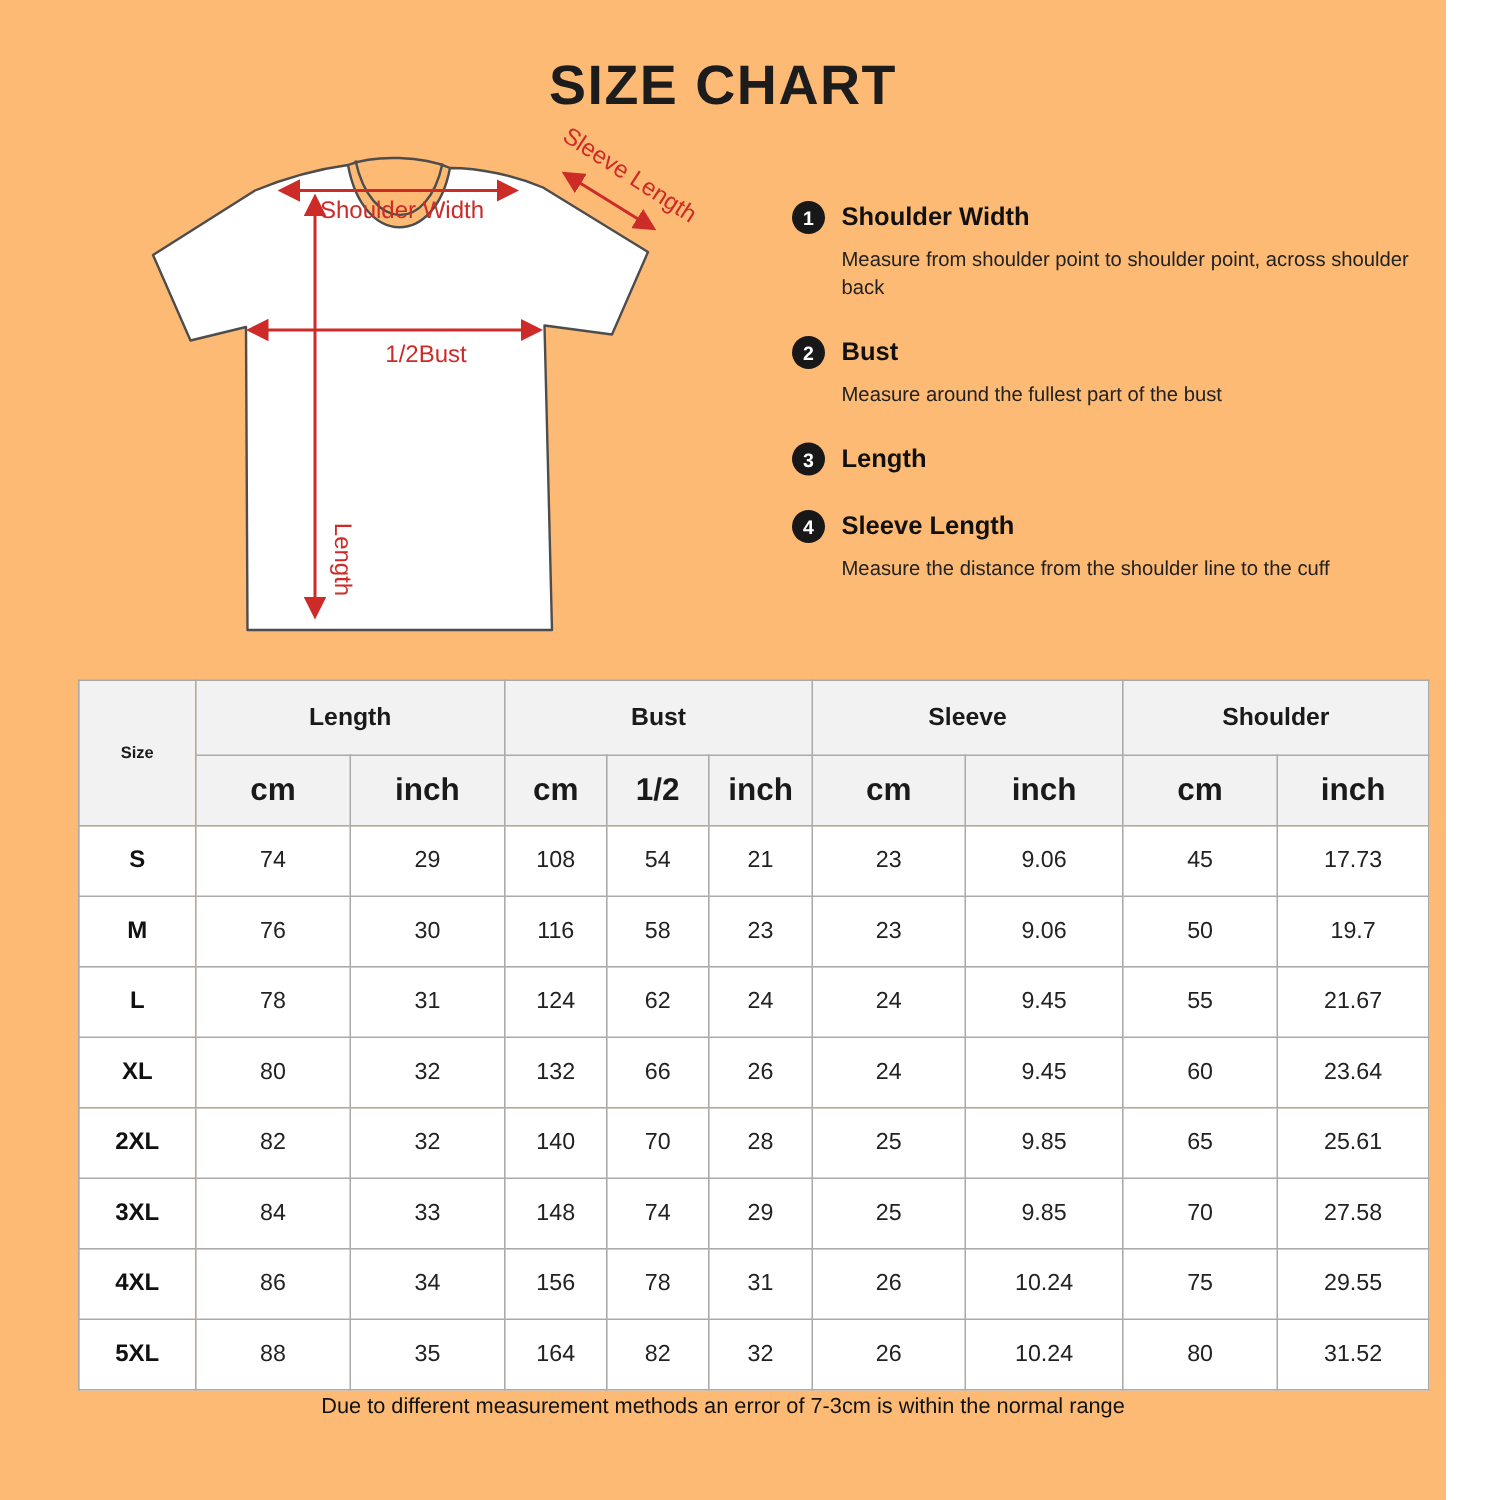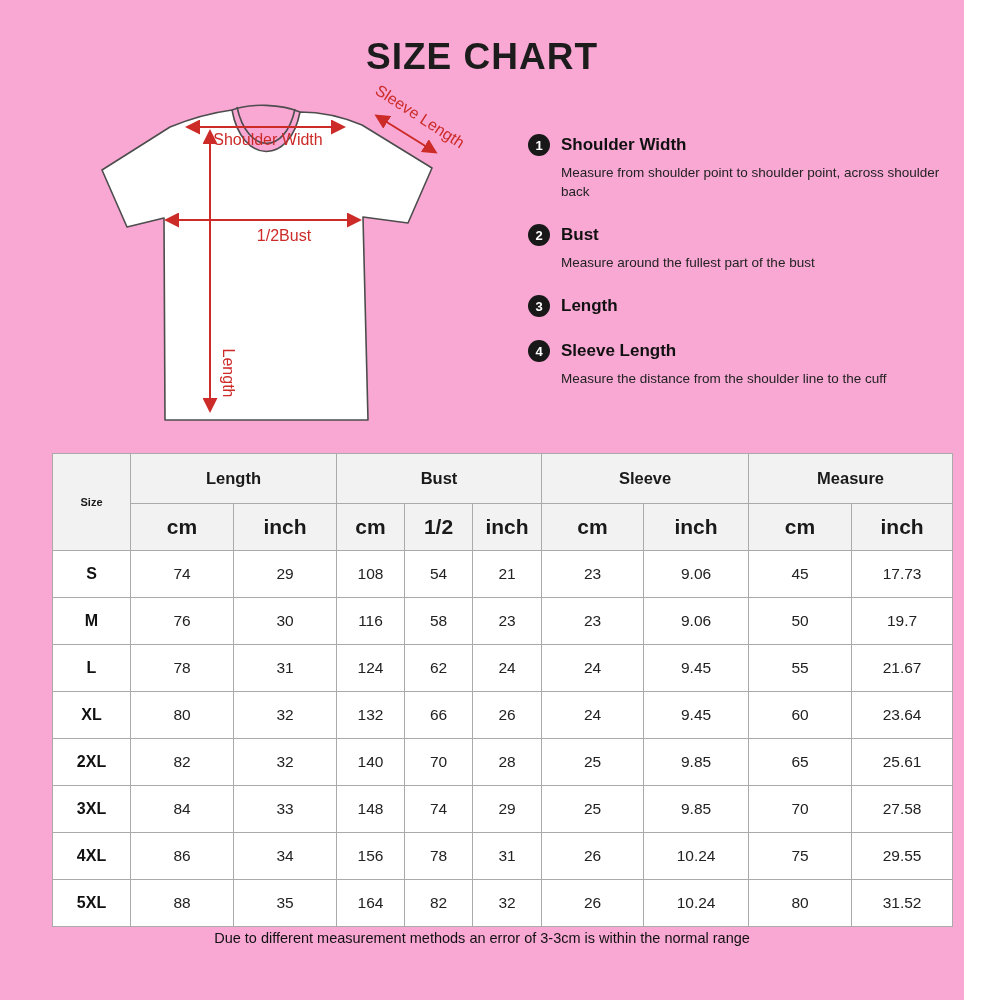--- a/index.html
+++ b/index.html
@@ -1,17 +1,17 @@
 <!DOCTYPE html>
 <html><head>
 <meta charset="utf-8">
 <style>
   * { margin:0; padding:0; box-sizing:border-box; }
   html,body { width:1000px; height:1000px; background:#ffffff; font-family:"Liberation Sans", sans-serif; color:#1a1a1a; }
-  .canvas { position:relative; width:964px; height:1000px; overflow:hidden; background:#f9a8d4; }
+  .canvas { position:relative; width:964px; height:1000px; overflow:hidden; background:#fdba74; }
 
   .page-title { position:absolute; top:36px; left:0; width:100%; text-align:center;
     font-size:37px; font-weight:bold; letter-spacing:1px; color:#1c1c1c; }
 
   .diagram-wrap { position:absolute; left:75px; top:90px; width:410px; height:350px; }
   .diagram-wrap svg { overflow:visible; }
 
   .legend { position:absolute; left:528px; top:134px; width:445px; }
   .legend-item { margin-bottom:23px; }
   .legend-head { display:flex; align-items:center; gap:11px; margin-bottom:7px; }
@@ -113,21 +113,21 @@
         <col style="width:105px">
         <col style="width:103px">
         <col style="width:101px">
     </colgroup>
     <thead>
       <tr class="group-row">
         <th rowspan="2" class="size-head">Size</th>
         <th colspan="2">Length</th>
         <th colspan="3">Bust</th>
         <th colspan="2">Sleeve</th>
-        <th colspan="2">Measure</th>
+        <th colspan="2">Shoulder</th>
       </tr>
       <tr class="sub-row">
         <th>cm</th>
         <th>inch</th>
         <th>cm</th>
         <th>1/2</th>
         <th>inch</th>
         <th>cm</th>
         <th>inch</th>
         <th>cm</th>
@@ -228,16 +228,16 @@
           <td>32</td>
           <td>26</td>
           <td>10.24</td>
           <td>80</td>
           <td>31.52</td>
         </tr>
       </tbody>
   </table>
 
   <div class="notes">
-    <div class="note-line">Due to different measurement methods an error of 3-3cm is within the normal range</div>
+    <div class="note-line">Due to different measurement methods an error of 7-3cm is within the normal range</div>
   </div>
 
 </div>
 
 </body></html>

